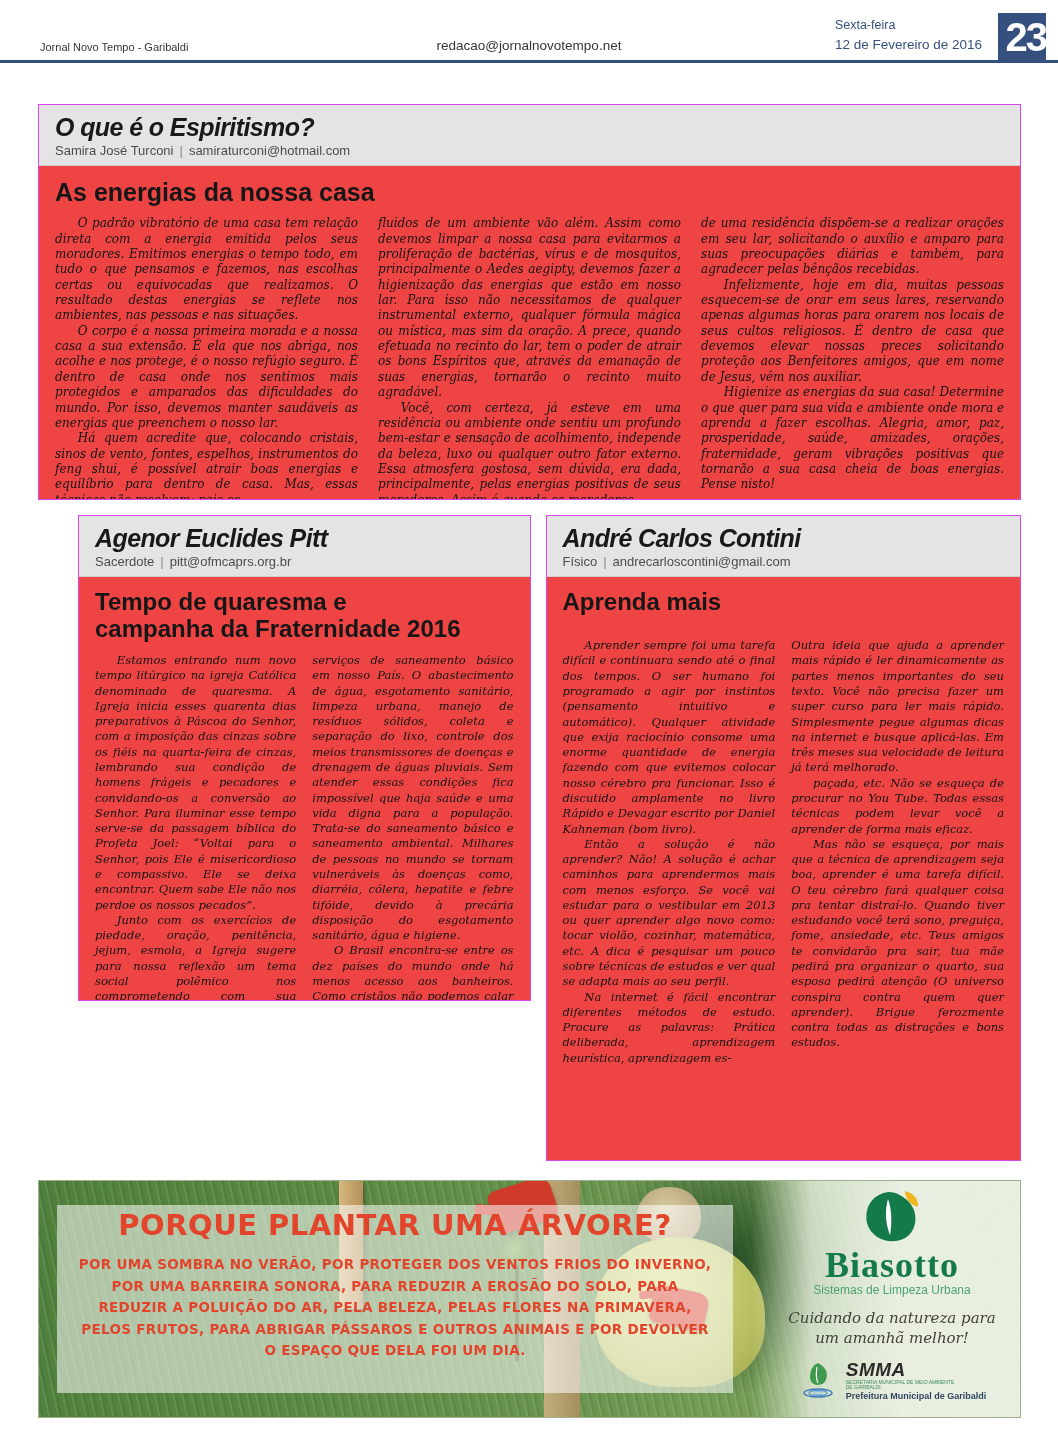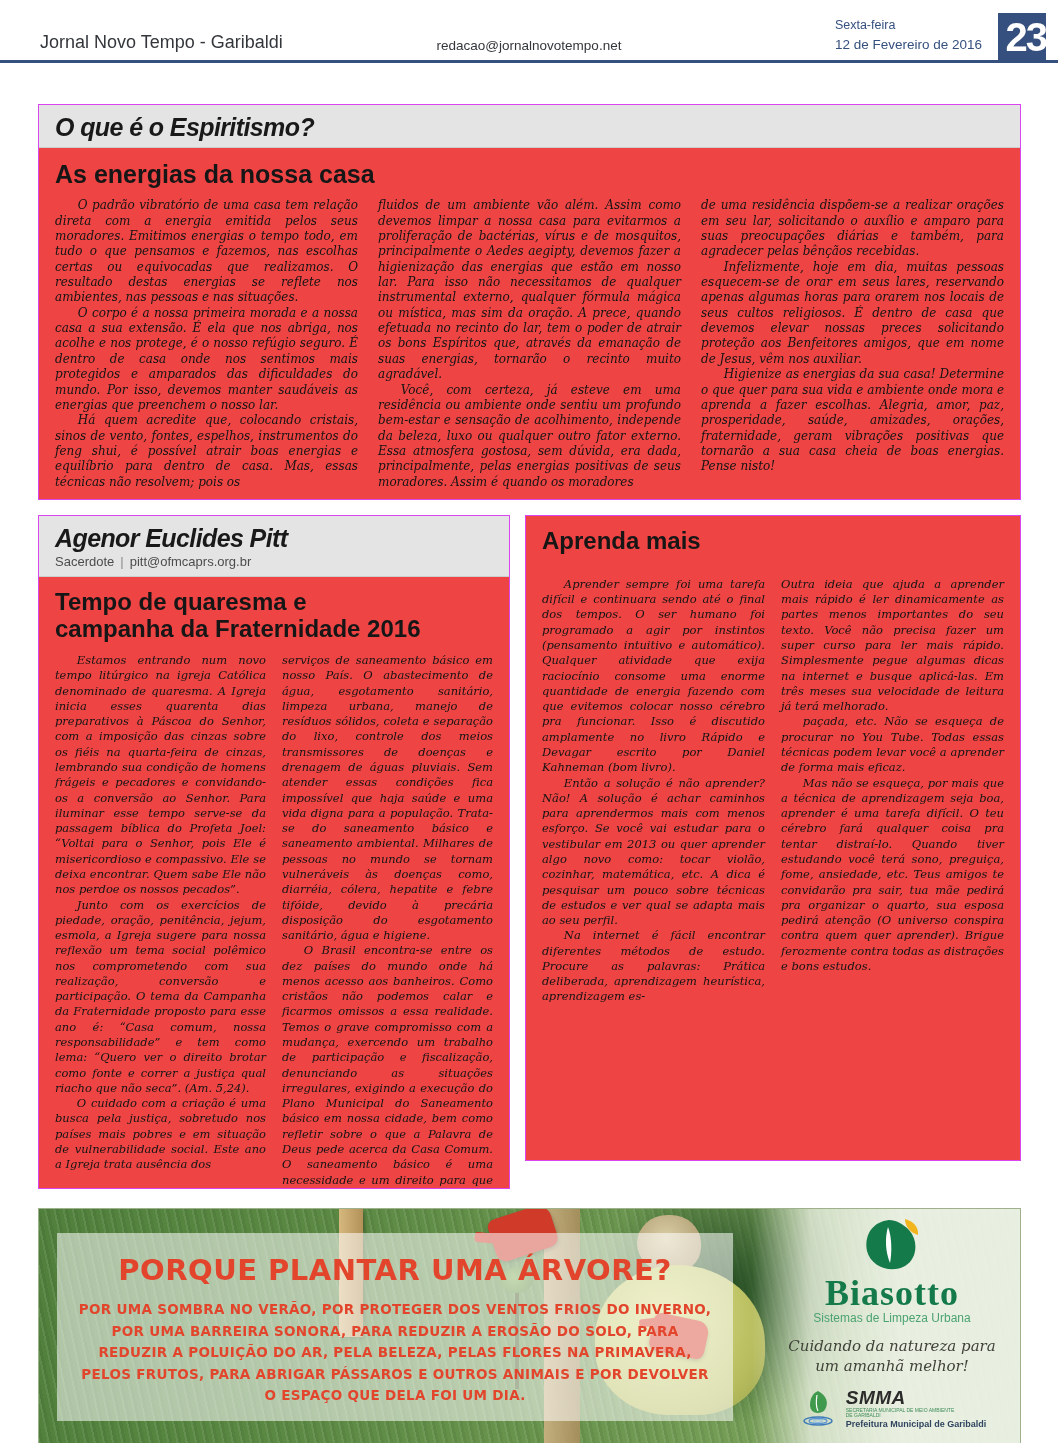--- a/index.html
+++ b/index.html
@@ -1,21 +1,21 @@
 <!DOCTYPE html>
 <html lang="pt-br"><head>
 <meta charset="utf-8">
 <style>
   html,body{margin:0;padding:0;background:#ffffff;}
   .page{position:relative;width:1058px;height:1443px;background:#fff;overflow:hidden;
         font-family:"Liberation Sans",sans-serif;color:#222;}
 
   
   .masthead{position:relative;height:63px;}
-  .mast-left{position:absolute;left:40px;bottom:10px;font-size:18px;color:#33363b;}
+  .mast-left{position:absolute;left:40px;bottom:10px;font-size:11px;color:#33363b;}
   .mast-center{position:absolute;left:0;right:0;bottom:10px;text-align:center;font-size:13.5px;color:#33363b;}
   .mast-right{position:absolute;right:76px;bottom:8px;text-align:left;color:#35507e;line-height:1.5;}
   .mast-right .weekday{font-size:12.5px;}
   .mast-right .date{font-size:13.5px;}
   .pagenum{position:absolute;right:12px;top:13px;width:48px;height:49px;background:#35507e;
            color:#fff;font-weight:bold;font-size:40px;line-height:49px;text-align:right;
            letter-spacing:-2px;}
   .mast-rule{position:absolute;left:0;right:0;bottom:0;height:3px;background:#35507e;}
 
   
@@ -34,21 +34,21 @@
   .col p{margin:0;text-indent:1.9em;}
   .col.cont p:first-child{text-indent:0;}
 
   
   #article-1{margin-top:41px;height:396px;}
   #article-1 .cols{gap:20px;}
   #article-1 .col{flex:1;font-size:12px;line-height:1.28;}
 
   
   .row{display:flex;gap:15px;margin-top:15px;}
-  #article-2{width:472px;height:674px;}
+  #article-2{width:472px;height:486px;margin-left:40px;}
   #article-3{width:496px;height:646px;}
   .row .cols{gap:16px;}
   .row .col{flex:1;font-size:11.5px;line-height:1.33;}
   #article-2 .headline{font-size:24px;}
   #article-3 .headline{font-size:24px;margin-bottom:22px;}
 
   
   .ad{position:relative;margin-top:19px;height:236px;border:1px solid #9fb08d;overflow:hidden;
       background:linear-gradient(100deg,#50803c 0%,#5c8a44 30%,#6a954e 55%,#7aa15a 80%,#86aa64 100%);}
   .grass{position:absolute;inset:0;
@@ -70,21 +70,21 @@
       border-radius:8px 12px 8px 8px;transform:rotate(12deg);box-shadow:0 2px 4px rgba(0,0,0,0.3);}
   .can-mid:before{content:"";position:absolute;left:-14px;top:8px;width:20px;height:8px;background:#d8412c;
       transform:rotate(-18deg);border-radius:3px;}
   .child-hair{position:absolute;left:598px;top:6px;width:64px;height:58px;border-radius:50% 50% 46% 54%;
       background:radial-gradient(circle at 45% 40%,#d9cca4,#a89468);}
   .child-shirt{position:absolute;left:556px;top:56px;width:170px;height:150px;border-radius:48% 52% 40% 44%;
       background:radial-gradient(circle at 40% 35%,#dde08a,#b7bd5e 70%,#9aa24c);}
   .ad-light-right{position:absolute;right:0;top:0;width:268px;height:100%;
       background:linear-gradient(90deg,rgba(244,247,238,0) 0%,rgba(244,247,238,0.72) 22%,rgba(247,249,242,0.88) 55%,rgba(240,245,235,0.92) 100%);}
   .ad-panel{position:absolute;left:18px;top:24px;width:676px;height:188px;box-sizing:border-box;
-      background:rgba(255,255,255,0.55);padding:20px 18px;text-align:center;color:#e2452c;
+      background:rgba(255,255,255,0.55);padding:3px 18px;text-align:center;color:#e2452c;
       font-family:"DejaVu Sans",sans-serif;}
   .ad-title{font-size:29px;font-weight:bold;letter-spacing:0.5px;}
   .ad-body{margin-top:12px;font-size:13.5px;font-weight:bold;line-height:1.6;letter-spacing:0.3px;}
   .ad-closing{margin-top:10px;font-size:26px;font-weight:bold;}
   .ad-brand{position:absolute;right:6px;top:4px;width:244px;height:228px;display:flex;flex-direction:column;
       align-items:center;text-align:center;}
   .brand-logo{margin-top:4px;}
   .brand-name{font-family:"Liberation Serif",serif;font-weight:bold;font-size:36px;color:#157a4a;
       letter-spacing:1px;line-height:1;}
   .brand-sub{font-size:12px;color:#4ba371;margin-top:0;}
@@ -110,20 +110,23 @@
     </div>
     <div class="pagenum">23</div>
     <div class="mast-rule"></div>
   </header>
 
   <div class="content">
 
     <section class="article-box" id="article-1">
       <div class="article-head">
         <div class="col-title">O que é o Espiritismo?</div>
+        <div class="byline">
+          <span>Samira José Turconi</span><span class="sep">|</span><span>samiraturconi@hotmail.com</span>
+        </div>
       </div>
       <div class="article-body">
         <h1 class="headline h-big">As energias da nossa casa</h1>
         <div class="cols">
           <div class="col">
               <p>O padrão vibratório de uma casa tem relação direta com a energia emitida pelos seus moradores. Emitimos energias o tempo todo, em tudo o que pensamos e fazemos, nas escolhas certas ou equivocadas que realizamos. O resultado destas energias se reflete nos ambientes, nas pessoas e nas situações.</p>
               <p>O corpo é a nossa primeira morada e a nossa casa a sua extensão. É ela que nos abriga, nos acolhe e nos protege, é o nosso refúgio seguro. É dentro de casa onde nos sentimos mais protegidos e amparados das dificuldades do mundo. Por isso, devemos manter saudáveis as energias que preenchem o nosso lar.</p>
               <p>Há quem acredite que, colocando cristais, sinos de vento, fontes, espelhos, instrumentos do feng shui, é possível atrair boas energias e equilíbrio para dentro de casa. Mas, essas técnicas não resolvem; pois os</p>
             </div>
           <div class="col cont">
@@ -159,20 +162,26 @@
               </div>
             <div class="col cont">
                 <p>serviços de saneamento básico em nosso País. O abastecimento de água, esgotamento sanitário, limpeza urbana, manejo de resíduos sólidos, coleta e separação do lixo, controle dos meios transmissores de doenças e drenagem de águas pluviais. Sem atender essas condições fica impossível que haja saúde e uma vida digna para a população. Trata-se do saneamento básico e saneamento ambiental. Milhares de pessoas no mundo se tornam vulneráveis às doenças como, diarréia, cólera, hepatite e febre tifóide, devido à precária disposição do esgotamento sanitário, água e higiene.</p>
                 <p>O Brasil encontra-se entre os dez países do mundo onde há menos acesso aos banheiros. Como cristãos não podemos calar e ficarmos omissos a essa realidade. Temos o grave compromisso com a mudança, exercendo um trabalho de participação e fiscalização, denunciando as situações irregulares, exigindo a execução do Plano Municipal do Saneamento básico em nossa cidade, bem como refletir sobre o que a Palavra de Deus pede acerca da Casa Comum. O saneamento básico é uma necessidade e um direito para que todos possam ter uma vida digna e saudável</p>
               </div>
           </div>
         </div>
       </section>
 
       <section class="article-box" id="article-3">
+        <div class="article-head">
+          <div class="col-title">André Carlos Contini</div>
+          <div class="byline">
+            <span>Físico</span><span class="sep">|</span><span>andrecarloscontini@gmail.com</span>
+          </div>
+        </div>
         <div class="article-body">
           <h1 class="headline">Aprenda mais</h1>
           <div class="cols">
             <div class="col">
                 <p>Aprender sempre foi uma tarefa difícil e continuara sendo até o final dos tempos. O ser humano foi programado a agir por instintos (pensamento intuitivo e automático). Qualquer atividade que exija raciocínio consome uma enorme quantidade de energia fazendo com que evitemos colocar nosso cérebro pra funcionar. Isso é discutido amplamente no livro Rápido e Devagar escrito por Daniel Kahneman (bom livro).</p>
                 <p>Então a solução é não aprender? Não! A solução é achar caminhos para aprendermos mais com menos esforço. Se você vai estudar para o vestibular em 2013 ou quer aprender algo novo como: tocar violão, cozinhar, matemática, etc. A dica é pesquisar um pouco sobre técnicas de estudos e ver qual se adapta mais ao seu perfil.</p>
                 <p>Na internet é fácil encontrar diferentes métodos de estudo. Procure as palavras: Prática deliberada, aprendizagem heurística, aprendizagem es-</p>
               </div>
             <div class="col cont">
                 <p>Outra ideia que ajuda a aprender mais rápido é ler dinamicamente as partes menos importantes do seu texto. Você não precisa fazer um super curso para ler mais rápido. Simplesmente pegue algumas dicas na internet e busque aplicá-las. Em três meses sua velocidade de leitura já terá melhorado.</p>

